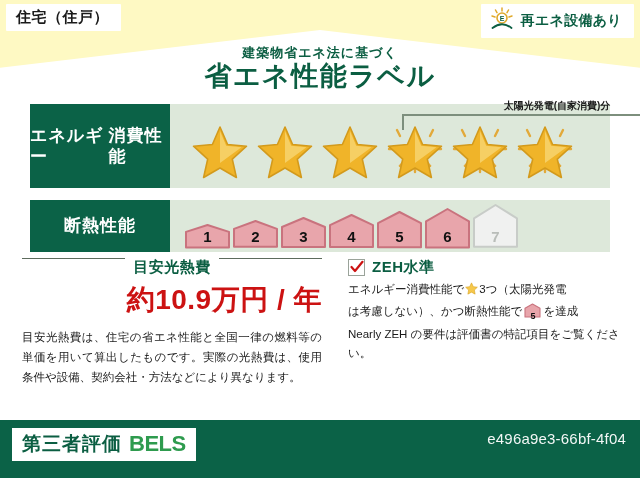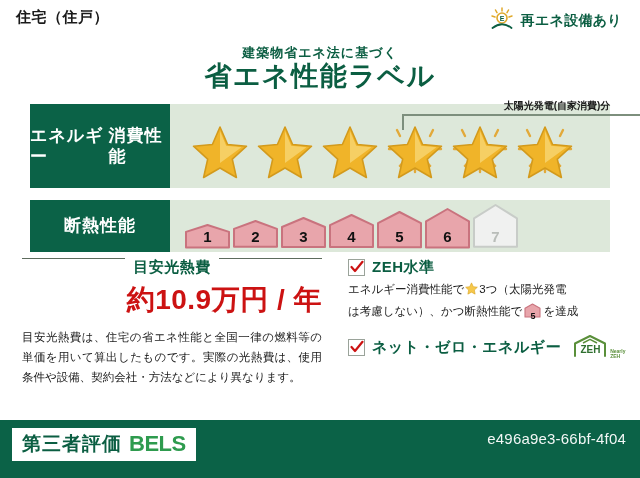--- a/index.html
+++ b/index.html
@@ -2,21 +2,21 @@
 <html><head>
 <meta charset="utf-8">
 <style>
   html,body{margin:0;padding:0;}
   body{
     width:640px;height:478px;overflow:hidden;
     font-family:"Liberation Sans","DejaVu Sans",sans-serif;
     background:#0b6247;
     position:relative;
   }
-  #label-root{position:absolute;inset:0;background:#ffffff;text-decoration:underline;}
+  #label-root{position:absolute;inset:0;background:#fef9c3;text-decoration:underline;}
 
   
   .roof{
     position:absolute;left:0;top:30px;width:640px;height:70px;
     background:#ffffff;
     clip-path:polygon(50% 0%, 100% 54%, 100% 100%, 0 100%, 0 54%);
   }
   .body-white{
     position:absolute;left:0;top:98px;width:640px;height:322px;background:#ffffff;
   }
@@ -318,41 +318,21 @@
     </div>
     <div class="zeh-note">
       <span>エネルギー消費性能で</span><span class="mini-star"><svg width="13" height="13" viewBox="0 0 24 24">
             <path d="M12 1.6 L15.3 8.6 L22.8 9.6 L17.3 14.9 L18.7 22.4 L12 18.8 L5.3 22.4 L6.7 14.9 L1.2 9.6 L8.7 8.6 Z" fill="#f6c84c" stroke="#d9a21e" stroke-width="1.1" stroke-linejoin="round"></path>
           </svg></span><span>3つ（太陽光発電</span><br>
       <span>は考慮しない）、かつ断熱性能で</span><span class="mini-house"><svg width="17" height="15" viewBox="0 0 17 15">
             <path d="M1 14 L1 5.2 L8.5 1 L16 5.2 L16 14 Z" fill="#e8a5ab" stroke="#c9737e" stroke-width="1.1" stroke-linejoin="round"></path>
           </svg><span class="mn">5</span></span><span>を達成</span>
     </div>
 
-    <div class="zeh-head" style="margin-top:9px;">
-      <span class="chk">
-        <svg width="14" height="14" viewBox="0 0 14 14">
-            <path d="M1.5 7 L5 11 L12.5 1.8" fill="none" stroke="#cc1212" stroke-width="2.2" stroke-linecap="round" stroke-linejoin="round"></path>
-          </svg>
-      </span>
-      <span class="zeh-title">ネット・ゼロ・エネルギー</span>
-      <span class="zeh-logo">
-        <span>
-          <svg width="36" height="24" viewBox="0 0 36 24">
-            <path d="M3 22 L3 9.5 L18 2 L33 9.5 L33 22" fill="none" stroke="#5a8f3a" stroke-width="2" stroke-linejoin="round" stroke-linecap="round"></path>
-            <path d="M11 9 L18 5.4 L25 9" fill="none" stroke="#5a8f3a" stroke-width="1.5" stroke-linejoin="round"></path>
-            <text x="18.5" y="19" font-size="10" font-weight="bold" fill="#2f6f2f" text-anchor="middle" font-family="Liberation Sans, sans-serif">ZEH</text>
-          </svg>
-        </span>
-        <span class="sub">
-          <span>Nearly</span><br>
-          <span>ZEH</span>
-        </span>
-      </span>
-    </div>
+    <div class="zeh-note">Nearly ZEH の要件は評価書の特記項目をご覧ください。</div>
   </div>
 
   <div class="footer">
     <div class="bels">
       <span class="jp">第三者評価</span>
       <span class="en">BELS</span>
     </div>
     <div class="eval">
       <div class="id">e496a9e3-66bf-4f04</div>
     </div>

